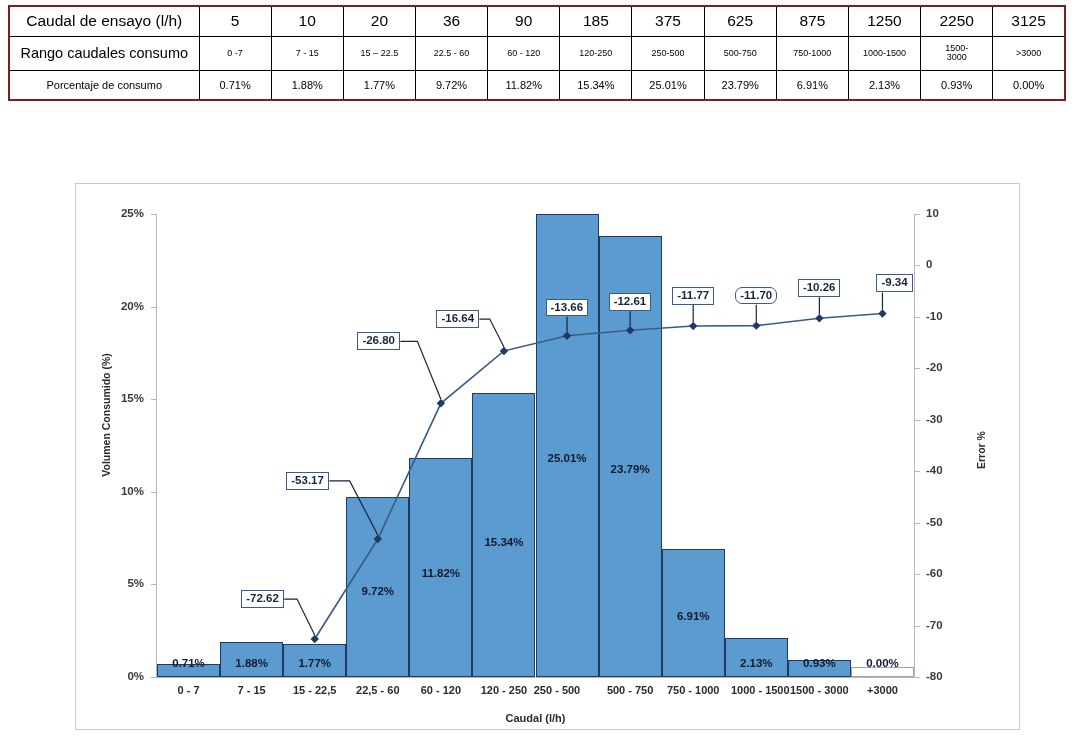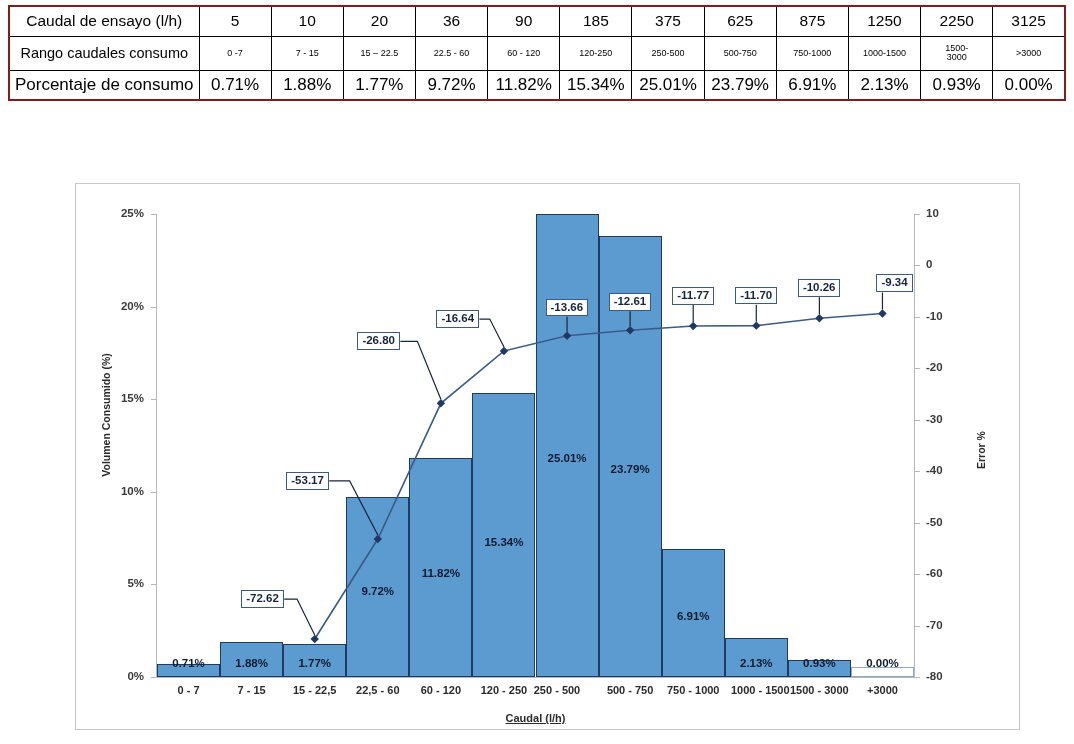--- a/index.html
+++ b/index.html
@@ -35,21 +35,21 @@
   td.rowhead {
     text-align: right;
     padding-right: 7px;
     font-size: 14.5px;
     white-space: nowrap;
   }
   td.rowhead.bold { font-weight: bold; }
   tr.r-caudal td { height: 30px; font-size: 15.5px; }
   tr.r-rango  td { height: 34px; font-size: 9px; }
   tr.r-rango  td.rowhead { font-size: 14.5px; }
-  tr.r-porc   td { height: 30px; font-size: 17px; }
+  tr.r-porc   td { height: 30px; font-size: 11px; }
   tr.r-error  td { height: 30px; font-size: 14px; font-weight: bold; }
   tr.r-error  td.rowhead { font-size: 14.5px; }
   td.two-line { line-height: 1.05; }
 
   
   #chart-frame {
     position: absolute;
     left: 75px; top: 183px;
     width: 945px; height: 547px;
     background: #ffffff;
@@ -98,21 +98,21 @@
     width: 90px;
     transform: rotate(-90deg);
     transform-origin: center center;
     text-align: center;
     font-size: 10.5px; font-weight: bold; color: #2b2b2b;
   }
   .axis-title-bottom {
     position: absolute;
     left: 81px; top: 528px;
     width: 757px; text-align: center;
-    font-size: 11px; font-weight: bold; color: #2b2b2b; text-decoration: underline;
+    font-size: 11px; font-weight: bold; color: #2b2b2b;
   }
   .xlab {
     position: absolute;
     top: 500px;
     text-align: center;
     font-size: 11px; font-weight: bold; color: #2b2b2b;
     white-space: nowrap;
   }
 
   
@@ -305,21 +305,21 @@
     </svg>
 
     <div id="callouts">
         <div class="callout" style="left: 165.208px; top: 406.034px;">-72.62</div>
         <div class="callout" style="left: 210.292px; top: 287.975px;">-53.17</div>
         <div class="callout" style="left: 281.375px; top: 148.316px;">-26.80</div>
         <div class="callout" style="left: 360.458px; top: 126.048px;">-16.64</div>
         <div class="callout" style="left: 469.542px; top: 114.718px;">-13.66</div>
         <div class="callout" style="left: 532.625px; top: 109.316px;">-12.61</div>
         <div class="callout" style="left: 596.208px; top: 102.995px;">-11.77</div>
-        <div class="callout" style="left: 659.292px; top: 102.634px;">-11.70</div>
+        <div class="callout" style="left: 659.292px; top: 102.634px; border-radius: 7px;">-11.70</div>
         <div class="callout" style="left: 721.875px; top: 95.2264px;">-10.26</div>
         <div class="callout" style="left: 788.458px; top: 90.4936px; margin-left: 12px;">-9.34</div>
       </div>
     <div id="xlabels">
         <div class="xlab" style="left: 71px; width: 83.0833px;">0 - 7</div>
         <div class="xlab" style="left: 134.083px; width: 83.0833px;">7 - 15</div>
         <div class="xlab" style="left: 197.167px; width: 83.0833px;">15 - 22,5</div>
         <div class="xlab" style="left: 260.25px; width: 83.0833px;">22,5 - 60</div>
         <div class="xlab" style="left: 323.333px; width: 83.0833px;">60 - 120</div>
         <div class="xlab" style="left: 386.417px; width: 83.0833px;">120 - 250</div>

